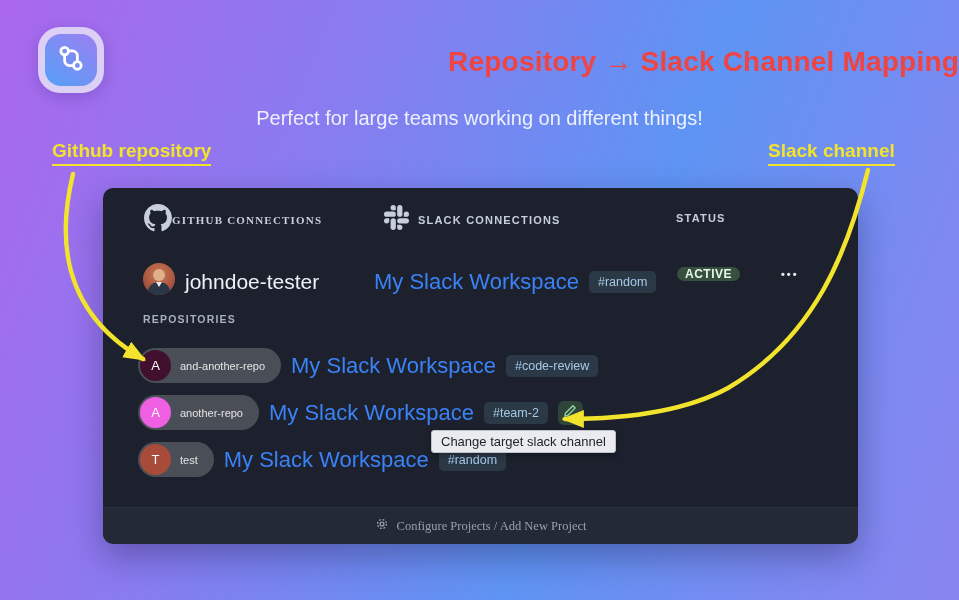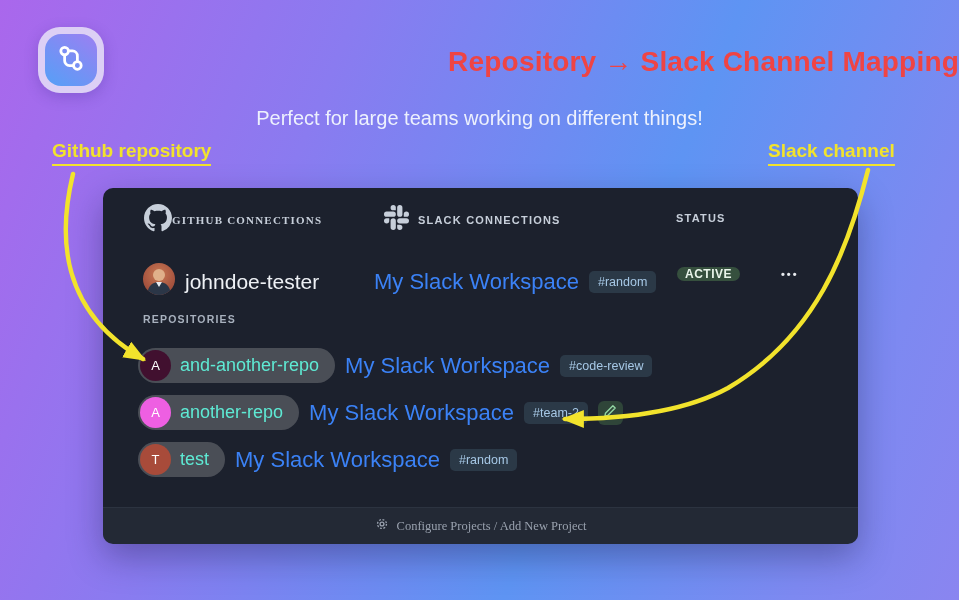--- a/index.html
+++ b/index.html
@@ -49,21 +49,21 @@
   .dots{left:678px;top:80px;color:#e8ebef;font-size:11px;letter-spacing:2px;font-weight:700;cursor:pointer;}
 
   .repos-label{left:40px;top:125px;color:#a8b1be;font-size:10.5px;font-weight:700;letter-spacing:1.2px;}
 
   .repo-row{left:35px;display:flex;align-items:center;gap:10px;}
   .rrow0{top:160px;} .rrow1{top:207px;} .rrow2{top:254px;}
   .repo-pill{display:flex;align-items:center;gap:9px;background:#4a4e56;
     border-radius:18px;height:35px;padding:0 16px 0 2px;cursor:pointer;}
   .repo-avatar{width:31px;height:31px;border-radius:50%;display:flex;align-items:center;
     justify-content:center;color:#fff;font-size:13px;font-weight:500;}
-  .repo-name{color:#5eead4;font-size:18px;}
+  .repo-name{color:#e5e5e5;font-size:11px;}
   .edit-btn{width:25px;height:24px;border-radius:6px;background:#2f4539;border:none;
     display:flex;align-items:center;justify-content:center;cursor:pointer;padding:0;}
 
   .tooltip{left:328px;top:242px;background:#e9ebee;border:1px solid #bcc2cb;border-radius:3px;
     padding:3px 9px;color:#20262f;font-size:13px;box-shadow:0 2px 6px rgba(0,0,0,.35);z-index:6;}
 
   .card-footer{left:0;top:319px;width:755px;height:36px;background:#232935;
     border-top:1px solid #2c3340;border-radius:0 0 10px 10px;
     display:flex;align-items:center;justify-content:center;gap:8px;cursor:pointer;font-family:Liberation Serif, serif;}
   .footer-text{color:#99a1ae;font-size:12.5px;font-weight:500;}
@@ -154,20 +154,21 @@
     <span class="chan-chip">#team-2</span>
     <button class="edit-btn">
       <span>
         <svg width="14" height="14" viewBox="0 0 16 16" fill="none" stroke="#93d6a4" stroke-width="1.6" stroke-linecap="round" stroke-linejoin="round">
           <path d="M11.3 2.1 L13.9 4.7 L5.4 13.2 L2.2 13.8 L2.8 10.6 Z"></path>
         </svg>
       </span>
     </button>
   </div>
 
+  <div class="abs tooltip">Change target slack channel</div>
 
   <div class="abs repo-row rrow2">
     <div class="repo-pill">
       <span class="repo-avatar" style="background-color: rgb(168, 75, 58);">T</span>
       <span class="repo-name">test</span>
     </div>
     <span class="ws-text">My Slack Workspace</span>
     <span class="chan-chip">#random</span>
   </div>
 

